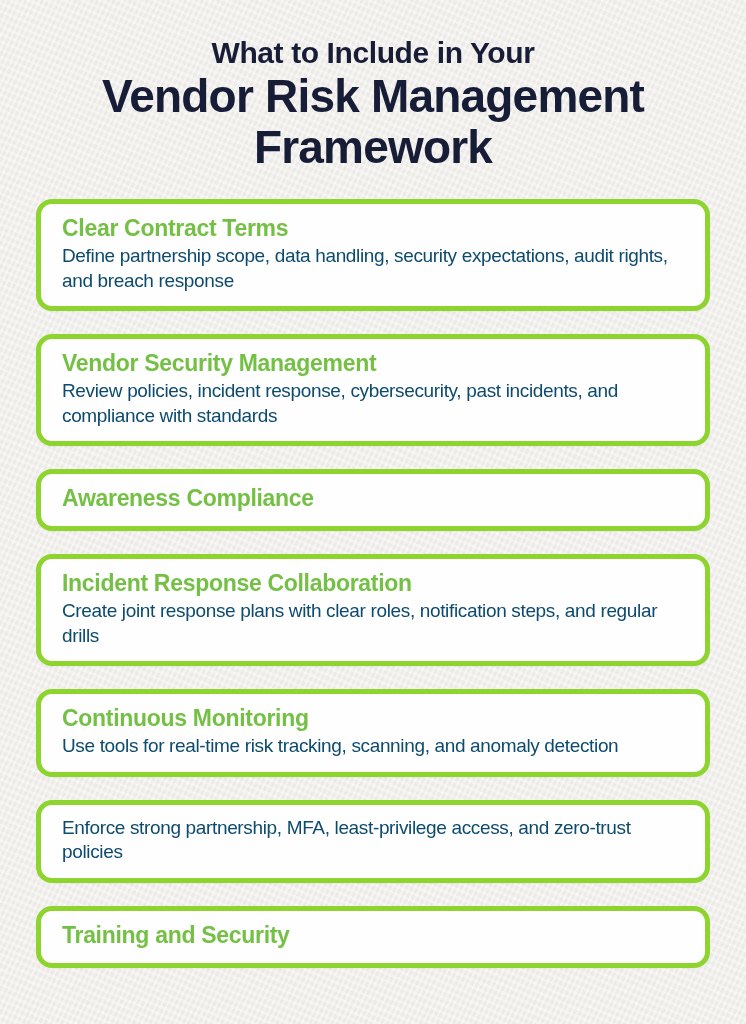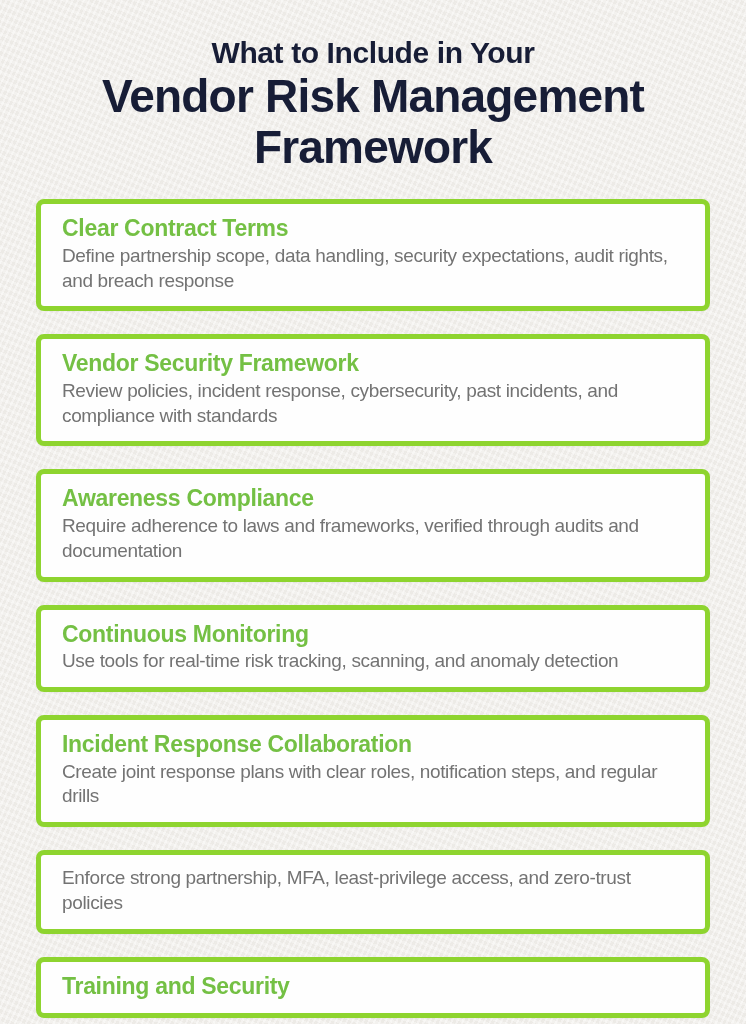--- a/index.html
+++ b/index.html
@@ -46,35 +46,35 @@
   .cards {
     display: flex;
     flex-direction: column;
     gap: 23px;
     margin: 27px 36px 0 36px;
   }
 
   .card {
     background: #fefefe;
     border: 5px solid #8ed42f;
-    border-radius: 8px;
+    border-radius: 16px;
     padding: 10px 21px 13px 21px;
     box-shadow: 0 1px 2px rgba(0,0,0,0.04);
   }
 
   .card-heading {
     color: #74c044;
     font-size: 23px;
     font-weight: 700;
     letter-spacing: -0.3px;
     line-height: 1.25;
   }
 
   .card-body {
-    color: #737373;
+    color: #0c4a6e;
     font-size: 19px;
     font-weight: 400;
     letter-spacing: -0.35px;
     line-height: 1.3;
     margin-top: 1px;
   }
 </style>
 </head>
 <body>
 
@@ -86,37 +86,36 @@
   </div>
 
   <div class="cards">
 
     <div class="card">
       <div class="card-heading">Clear Contract Terms</div>
       <div class="card-body">Define partnership scope, data handling, security expectations, audit rights, and breach response</div>
     </div>
 
     <div class="card">
-      <div class="card-heading">Vendor Security Framework</div>
+      <div class="card-heading">Vendor Security Management</div>
       <div class="card-body">Review policies, incident response, cybersecurity, past incidents, and compliance with standards</div>
     </div>
 
     <div class="card">
       <div class="card-heading">Awareness Compliance</div>
-      <div class="card-body">Require adherence to laws and frameworks, verified through audits and documentation</div>
+    </div>
+
+    <div class="card">
+      <div class="card-heading">Incident Response Collaboration</div>
+      <div class="card-body">Create joint response plans with clear roles, notification steps, and regular drills</div>
     </div>
 
     <div class="card">
       <div class="card-heading">Continuous Monitoring</div>
       <div class="card-body">Use tools for real-time risk tracking, scanning, and anomaly detection</div>
-    </div>
-
-    <div class="card">
-      <div class="card-heading">Incident Response Collaboration</div>
-      <div class="card-body">Create joint response plans with clear roles, notification steps, and regular drills</div>
     </div>
 
     <div class="card">
       <div class="card-body">Enforce strong partnership, MFA, least-privilege access, and zero-trust policies</div>
     </div>
 
     <div class="card">
       <div class="card-heading">Training and Security</div>
     </div>
 

